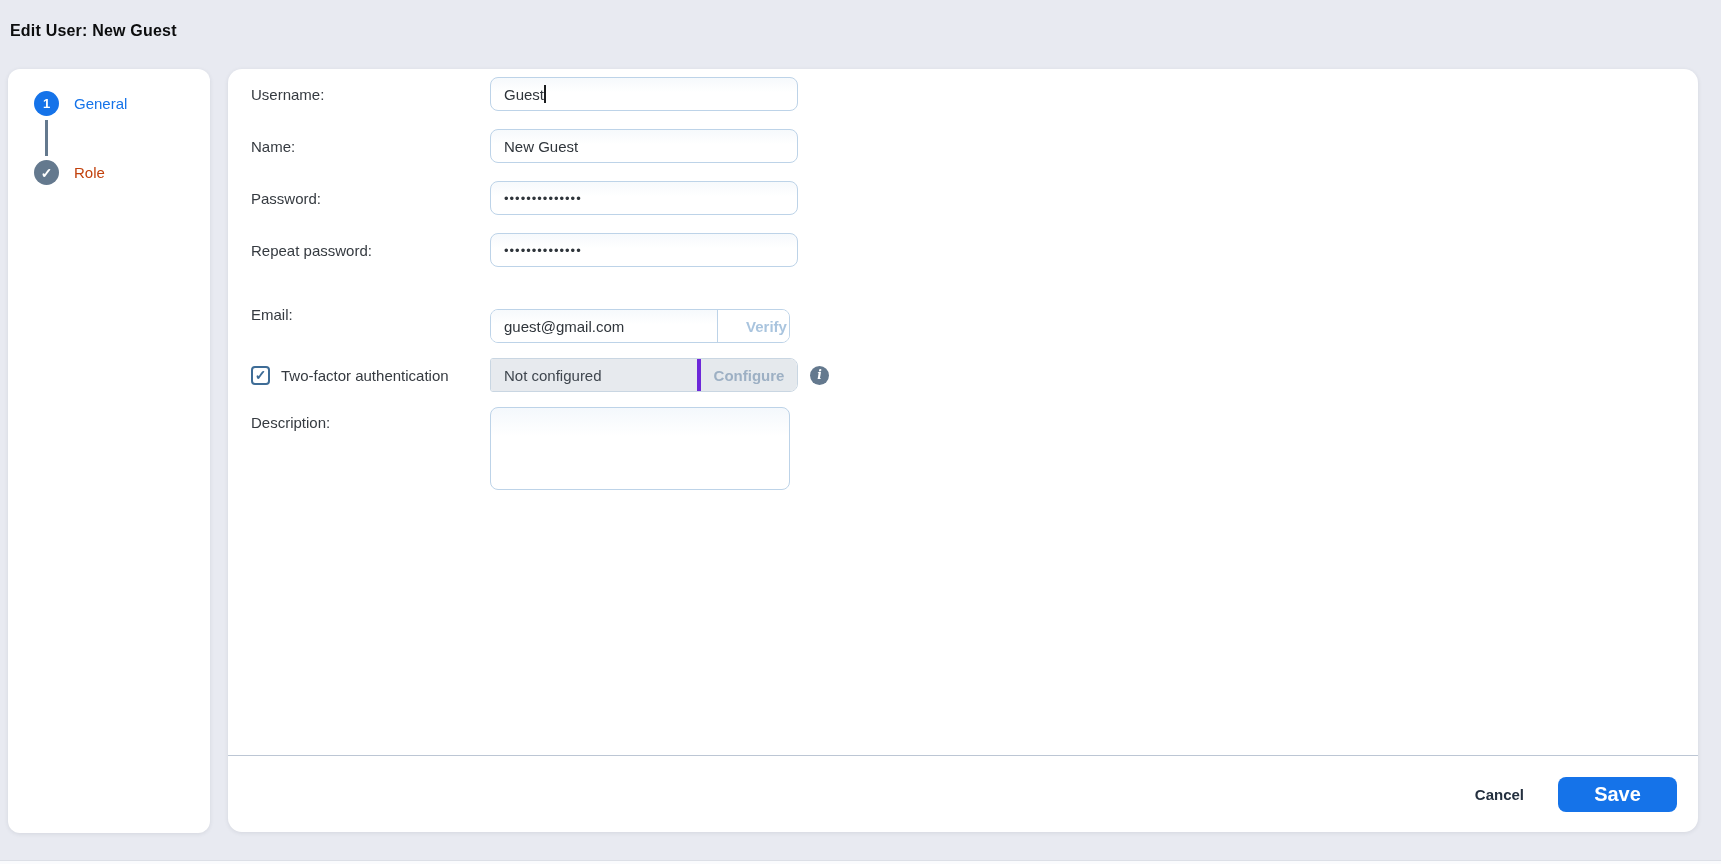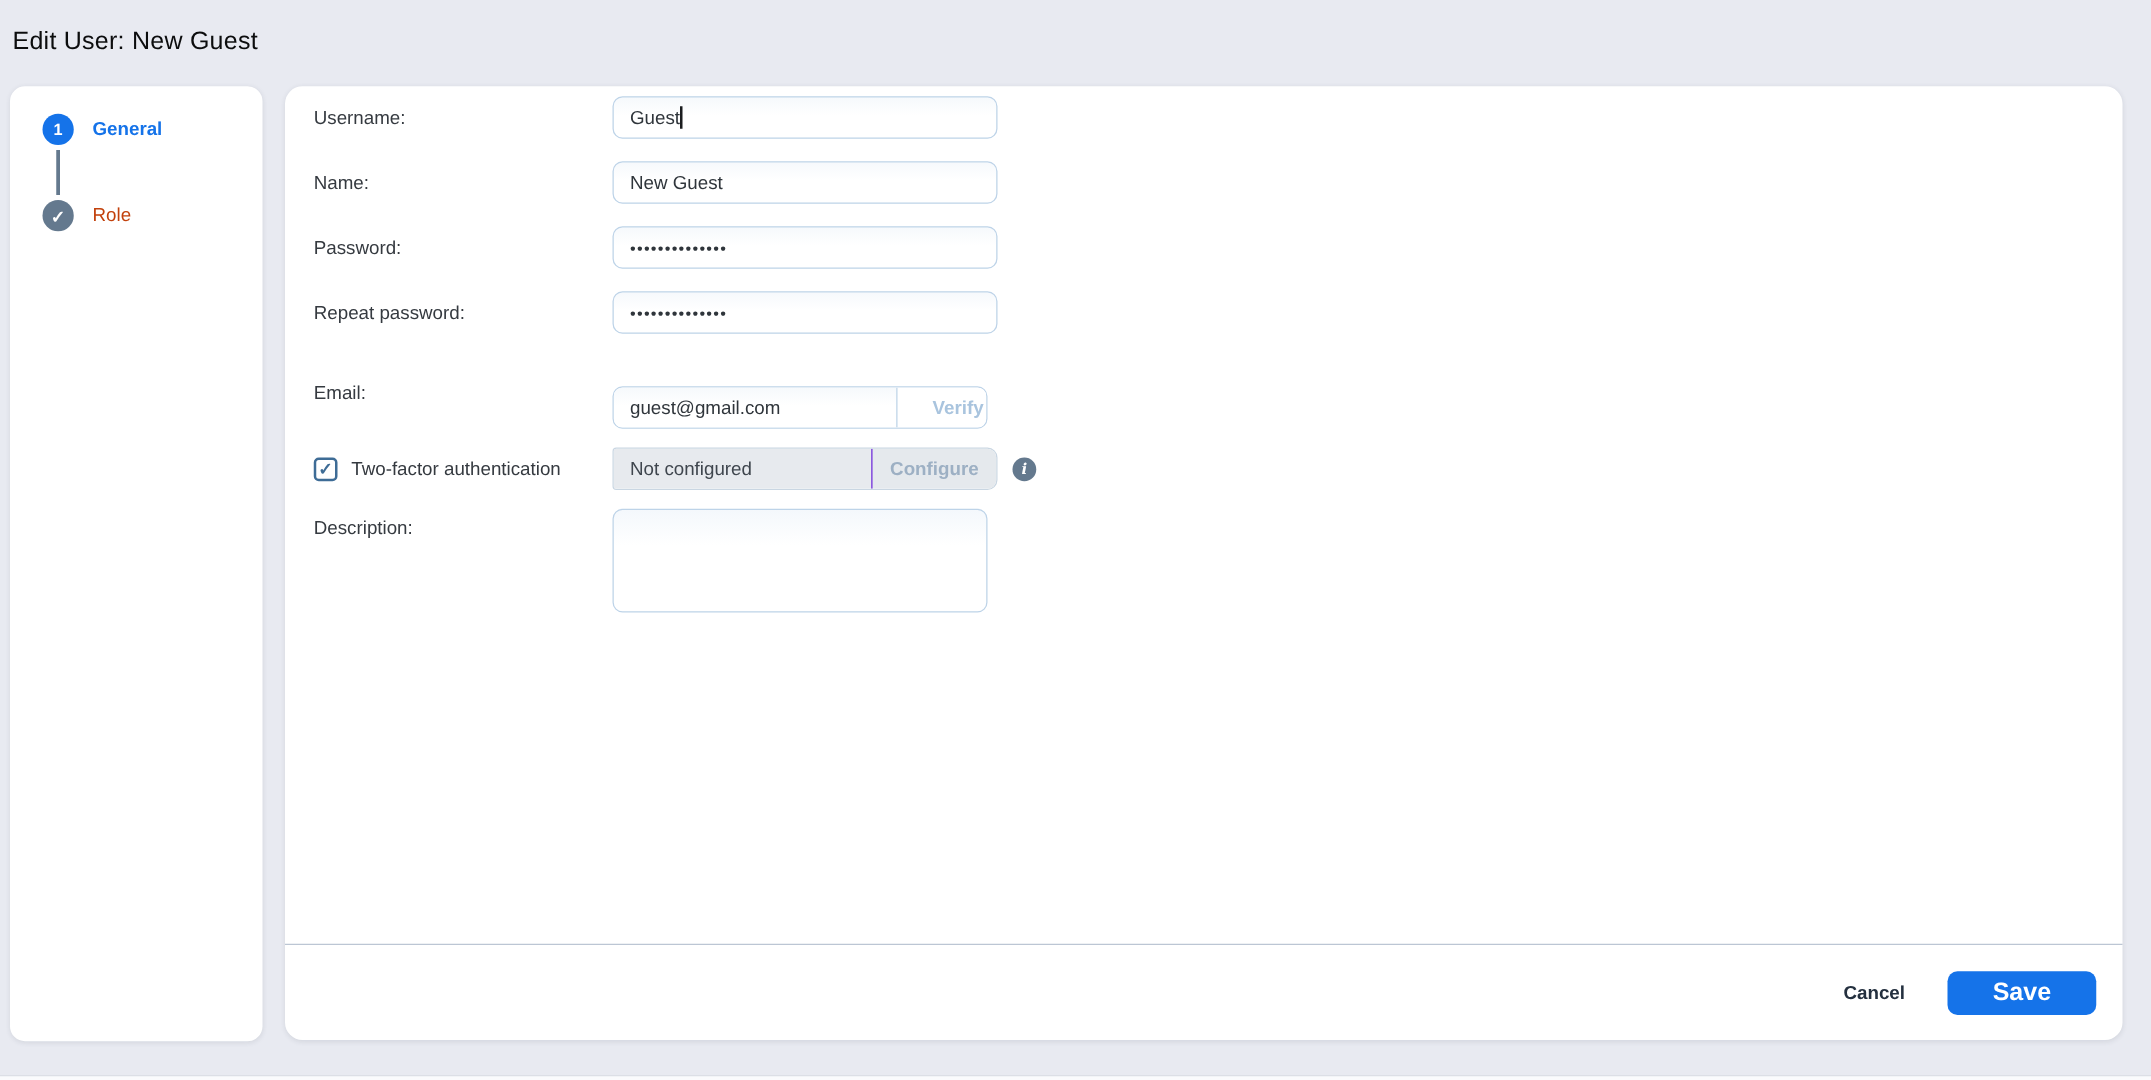--- a/index.html
+++ b/index.html
@@ -6,40 +6,40 @@
   html,body { width:1721px; height:864px; }
   body {
     font-family: "Liberation Sans", sans-serif;
     background:#e8eaf1;
     position:relative;
     overflow:hidden;
     color:#353a40;
   }
   .page-title {
     position:absolute; left:10px; top:22px;
-    font-size:20px; font-weight:400; color:#0c0d0e;
+    font-size:16px; font-weight:700; color:#0c0d0e;
     letter-spacing:.2px;
   }
   
   .sidebar-card {
     position:absolute; left:8px; top:69px; width:202px; height:764px;
     background:#ffffff; border-radius:12px;
     box-shadow:0 1px 4px rgba(40,50,70,.10);
   }
   .stepper { padding:22px 0 0 26px; }
   .step { display:flex; align-items:center; cursor:pointer; }
   .step-circle {
     width:25px; height:25px; border-radius:50%;
     display:flex; align-items:center; justify-content:center;
     color:#fff; font-size:13px; font-weight:700; flex:0 0 25px;
   }
   .step-circle.active { background:#1573e9; }
   .step-circle.done { background:#64798e; font-size:14px; }
   .step-label { margin-left:15px; font-size:15px; }
-  .step-label.active { color:#1573e9; font-weight:700; }
+  .step-label.active { color:#1573e9; font-weight:400; }
   .step-label.done { color:#c2410c; font-weight:400; }
   .connector { width:3px; height:36px; background:#64798e; margin:4px 0 4px 11px; }
   
   .main-card {
     position:absolute; left:228px; top:69px; width:1470px; height:763px;
     background:#ffffff; border-radius:14px;
     box-shadow:0 1px 4px rgba(40,50,70,.10);
   }
   .form-area { position:absolute; left:23px; top:8px; right:23px; }
   .form-row { display:flex; align-items:center; margin-bottom:18px; }
@@ -89,21 +89,21 @@
   .checkbox-label { margin-left:11px; font-size:15px; color:#353a40; }
   .tfa-group {
     width:308px; height:34px; display:flex;
     border:1px solid #c9d6e2; border-radius:3px 8px 8px 3px; overflow:hidden;
   }
   .tfa-status {
     flex:1; background:#e7eaee; font-size:15px; color:#3f464e;
     display:flex; align-items:center; padding-left:13px;
   }
   .configure-btn {
-    width:100px; border:none; border-left:1px solid #6d28d9;
+    width:100px; border:none; border-left:4px solid #6d28d9;
     background:#e5e9ed; font-size:15px; font-weight:700; color:#9db0c4;
     font-family:"Liberation Sans", sans-serif; cursor:default;
   }
   .info-icon {
     width:19px; height:19px; border-radius:50%; background:#64798e;
     color:#ffffff; display:flex; align-items:center; justify-content:center;
     font-size:12px; font-weight:700; font-family:"DejaVu Serif", serif;
     margin-left:12px; cursor:pointer; font-style:italic;
   }
   .description-area {

